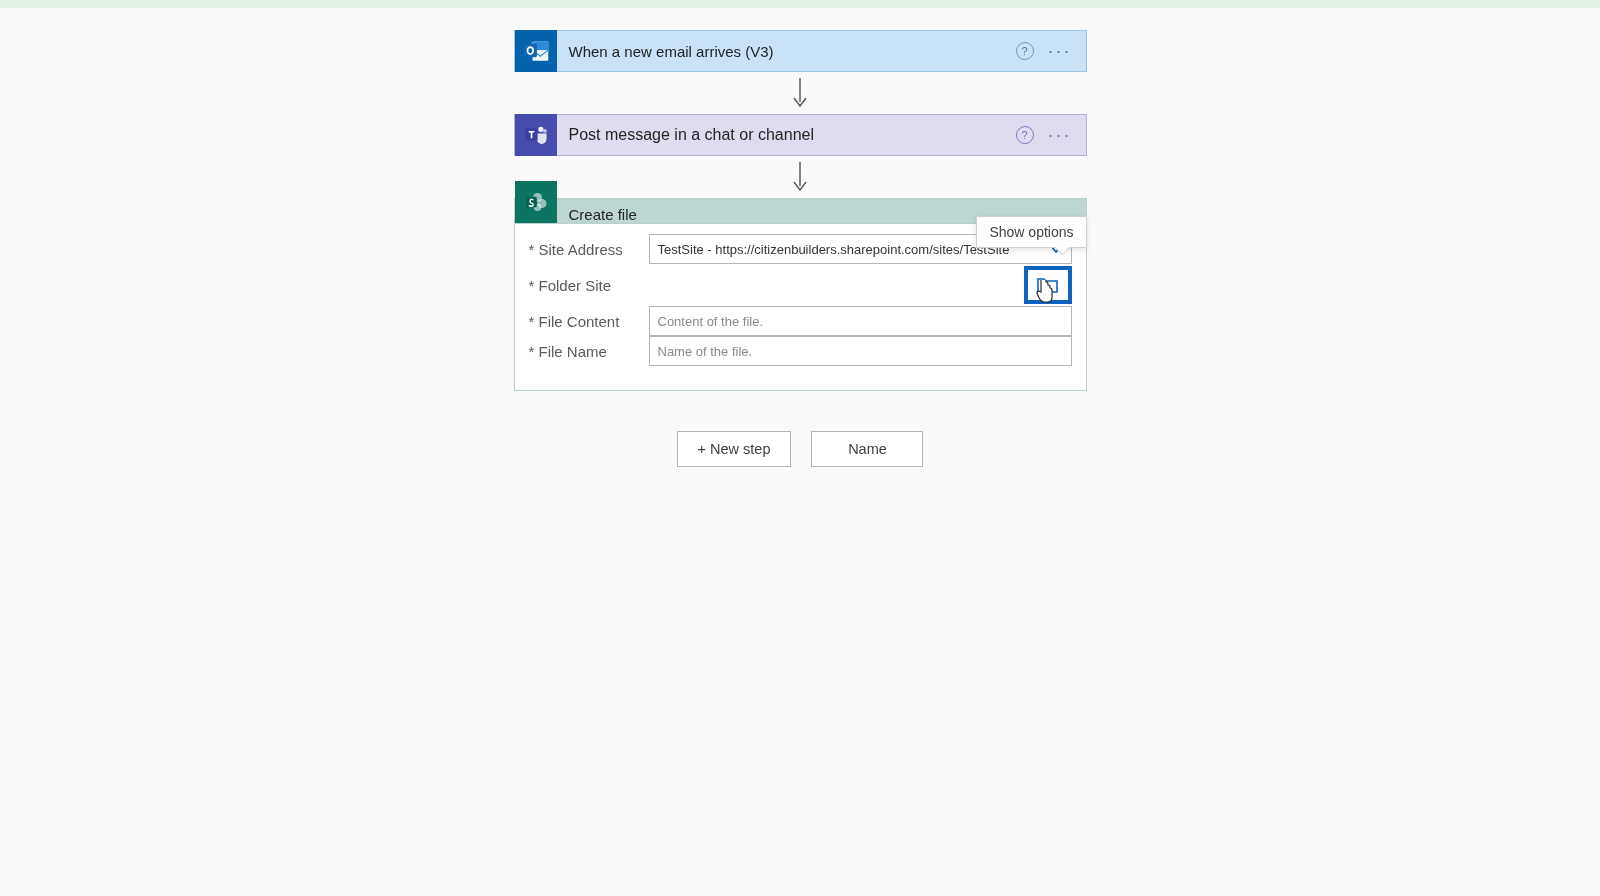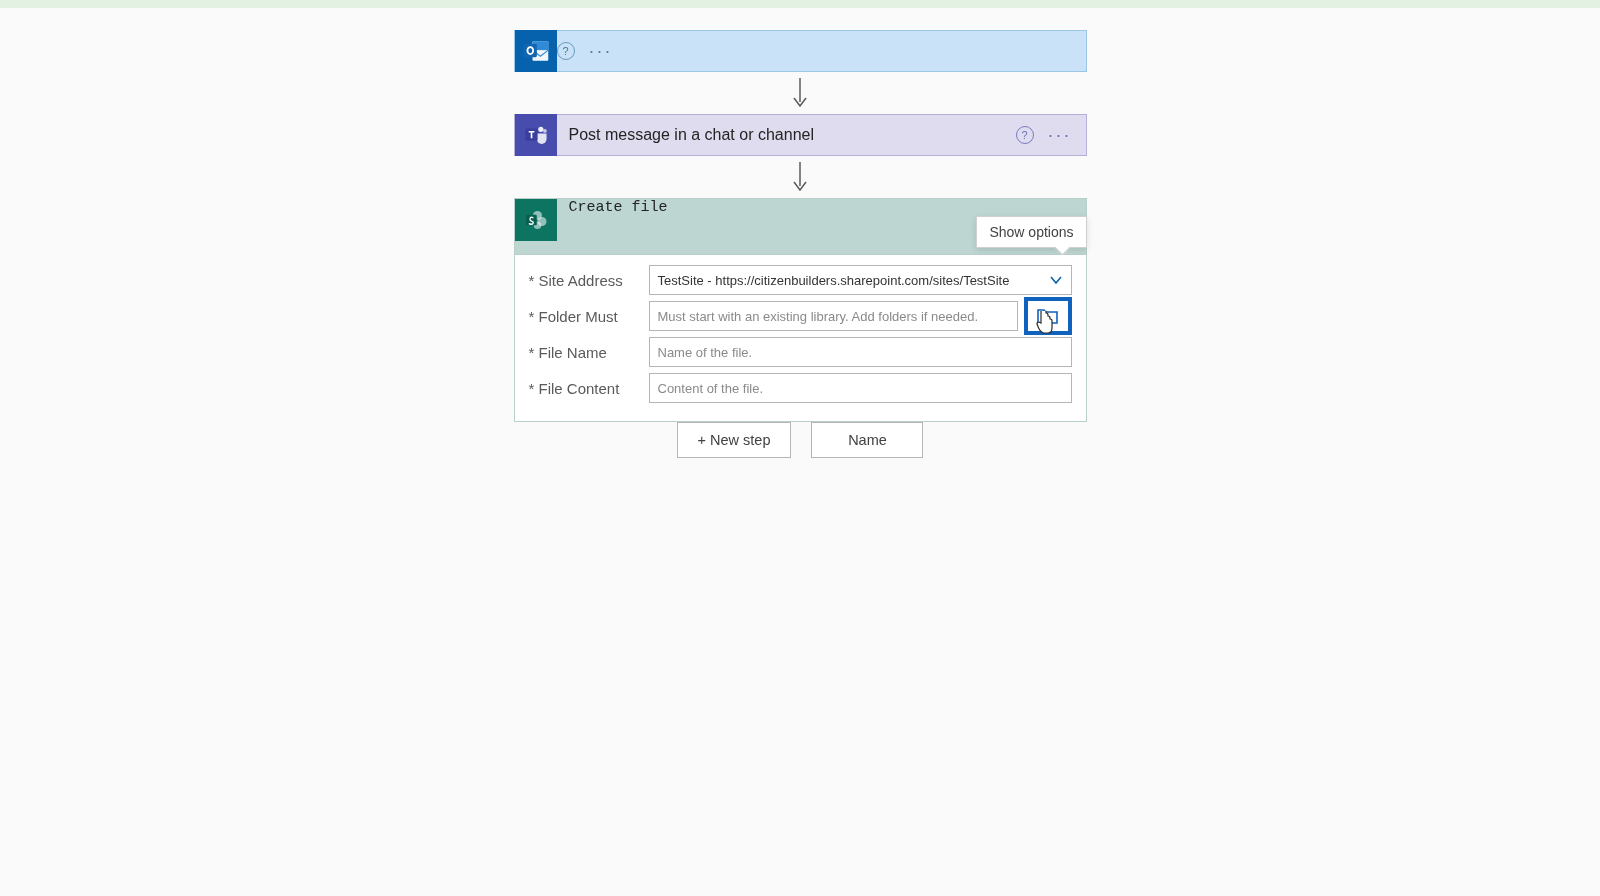--- a/index.html
+++ b/index.html
@@ -23,42 +23,42 @@
     .help-icon { width: 18px; height: 18px; display: flex; align-items: center; justify-content: center; color: #4a7aa1; border: 1.5px solid #6a9bc0; border-radius: 50%; font-size: 11px; cursor: pointer; }
     .teams-card .help-icon { color: #7072b8; border-color: #7a7cc0; }
     .more-icon { color: #5a7a96; font-size: 18px; letter-spacing: 2px; line-height: 1; cursor: pointer; }
     .teams-card .more-icon { color: #6e70b0; }
 
     
     .arrow-svg { margin: 4px 0; }
 
     
     .sharepoint-card { width: 573px; border: 1px solid #b8cfca; position: relative; }
-    .sp-header { display: flex; align-items: flex-start; height: 56px; background: #bdd6d1; border-bottom: 1px solid #b8cfca; font-family: Liberation Mono, monospace; }
+    .sp-header { display: flex; align-items: flex-end; height: 25px; background: #bdd6d1; border-bottom: 1px solid #b8cfca; }
     .sp-header .icon-box { width: 42px; height: 42px; background: #0d7462; display: flex; align-items: center; justify-content: center; }
     .sp-header .title { flex: 1; padding-left: 12px; font-size: 15px; color: #242424; }
     .sp-body { background: #fff; padding: 10px 14px 18px 14px; }
     .form-row { display: flex; align-items: center; margin-bottom: 6px; }
     .form-label { width: 120px; font-size: 15px; color: #5a5a5a; }
     .form-control-wrap { flex: 1; display: flex; align-items: stretch; gap: 6px; justify-content: flex-end; }
     .text-input, .combo { flex: 1; height: 30px; border: 1px solid #b5b5b5; background: #fff; font-size: 13px; padding: 0 8px; color: #333; }
     .text-input::placeholder { color: #8a8a8a; }
     .combo { display: flex; align-items: center; justify-content: space-between; padding-right: 8px; }
     .combo .combo-text { font-size: 13px; color: #333; }
     .combo .chev { color: #0a60a9; }
 
     .folder-btn { width: 48px; height: 38px; border: 4px solid #0f62bd; background: #fff; display: flex; align-items: center; justify-content: center; cursor: pointer; margin-top: -4px; margin-bottom: -4px; position: relative; z-index: 3; }
     
     .folder-row .text-input { margin-right: 0; }
 
     .show-options-pop { position: absolute; right: -1px; top: 17px; background: #fff; border: 1px solid #d0d0d0; font-size: 14px; color: #424242; padding: 7px 12px; box-shadow: 0 2px 6px rgba(0,0,0,.12); z-index: 5; cursor: pointer; }
     .show-options-pop::after { content: ""; position: absolute; bottom: -6px; right: 18px; width: 10px; height: 10px; background: #fff; border-right: 1px solid #d0d0d0; border-bottom: 1px solid #d0d0d0; transform: rotate(45deg); }
 
     
-    .footer-btns { display: flex; gap: 20px; }
+    .footer-btns { margin-top: 40px; display: flex; gap: 20px; }
     .foot-btn { height: 36px; padding: 0 20px; border: 1px solid #b5b5b5; background: #fff; font-size: 14.5px; color: #414141; cursor: pointer; }
     
     .outlook-svg { width: 28px; height: 28px; }
     .teams-svg { width: 26px; height: 26px; }
     .sp-svg { width: 24px; height: 24px; }
 
     .cursor-img { position: absolute; width: 22px; height: 26px; pointer-events: none; }
   </style>
 </head>
 <body>
@@ -70,20 +70,21 @@
   <div class="card trigger">
     <div class="icon-box">
       <svg class="outlook-svg" viewBox="0 0 32 32">
         <rect x="12" y="5" width="18" height="22" rx="1" fill="#ffffff" opacity="0.95"></rect>
         <rect x="12" y="5" width="18" height="10" fill="#2f8ad8"></rect>
         <path d="M12 15 L21 22 L30 15" stroke="#2f8ad8" stroke-width="1.4" fill="none"></path>
         <rect x="2" y="8" width="15" height="15" rx="1.5" fill="#1265b1"></rect>
         <ellipse cx="9.5" cy="15.5" rx="3.3" ry="4" fill="none" stroke="#ffffff" stroke-width="2"></ellipse>
       </svg>
     </div>
+    <div class="title">When a new email arrives (V3)</div>
     <div class="right-actions">
       <div class="help-icon">?</div>
       <div class="more-icon">···</div>
     </div>
   </div>
 
   <svg class="arrow-svg" width="20" height="34">
     <line x1="10" y1="2" x2="10" y2="26" stroke="#5a5a5a" stroke-width="1.5"></line>
     <path d="M4 22 L10 30 L16 22" fill="none" stroke="#5a5a5a" stroke-width="1.5"></path>
   </svg>
@@ -134,46 +135,45 @@
           <div class="combo">
             <span class="combo-text">TestSite - https://citizenbuilders.sharepoint.com/sites/TestSite</span>
             <svg class="chev" width="14" height="14" viewBox="0 0 14 14">
                 <path d="M2 4 L7 10 L12 4" fill="none" stroke="#0a60a9" stroke-width="1.6"></path>
               </svg>
           </div>
         </div>
       </div>
 
       <div class="form-row folder-row">
-        <div class="form-label">* Folder Must</div>
+        <div class="form-label">* Folder Site</div>
         <div class="form-control-wrap">
-          <input class="text-input" placeholder="Must start with an existing library. Add folders if needed." style="">
           <div class="folder-btn">
             <svg width="24" height="20" viewBox="0 0 24 20">
               <path d="M2 4 h6 l2 2 h11 v11 h-19 z" fill="none" stroke="#0f62bd" stroke-width="1.6"></path>
             </svg>
 
             <svg class="cursor-img" style="left:6px; top:10px;" viewBox="0 0 22 26">
               <path d="M7 2 v10 l-2 -1 q-2 0 -2 2 q3 9 7 9 h4 q4 0 4 -5 v-7 q0 -2 -2 -2 v-1 q0 -2 -2 -2 v-1 q0 -2 -2 -2 v-2 q0 -2 -2.5 -2 q-2.5 0 -2.5 2 z" fill="#ffffff" stroke="#2a2a2a" stroke-width="1.2"></path>
             </svg>
           </div>
         </div>
       </div>
 
+      <div class="form-row" style="margin-bottom:0;">
+        <div class="form-label">* File Content</div>
+        <div class="form-control-wrap">
+          <input class="text-input" placeholder="Content of the file." style="">
+        </div>
+      </div>
+
       <div class="form-row">
         <div class="form-label">* File Name</div>
         <div class="form-control-wrap">
           <input class="text-input" placeholder="Name of the file." style="">
-        </div>
-      </div>
-
-      <div class="form-row" style="margin-bottom:0;">
-        <div class="form-label">* File Content</div>
-        <div class="form-control-wrap">
-          <input class="text-input" placeholder="Content of the file." style="">
         </div>
       </div>
     </div>
   </div>
 
   <div class="footer-btns">
     <button class="foot-btn">+ New step</button>
     <button class="foot-btn" style="min-width:112px;">Name</button>
   </div>
 

